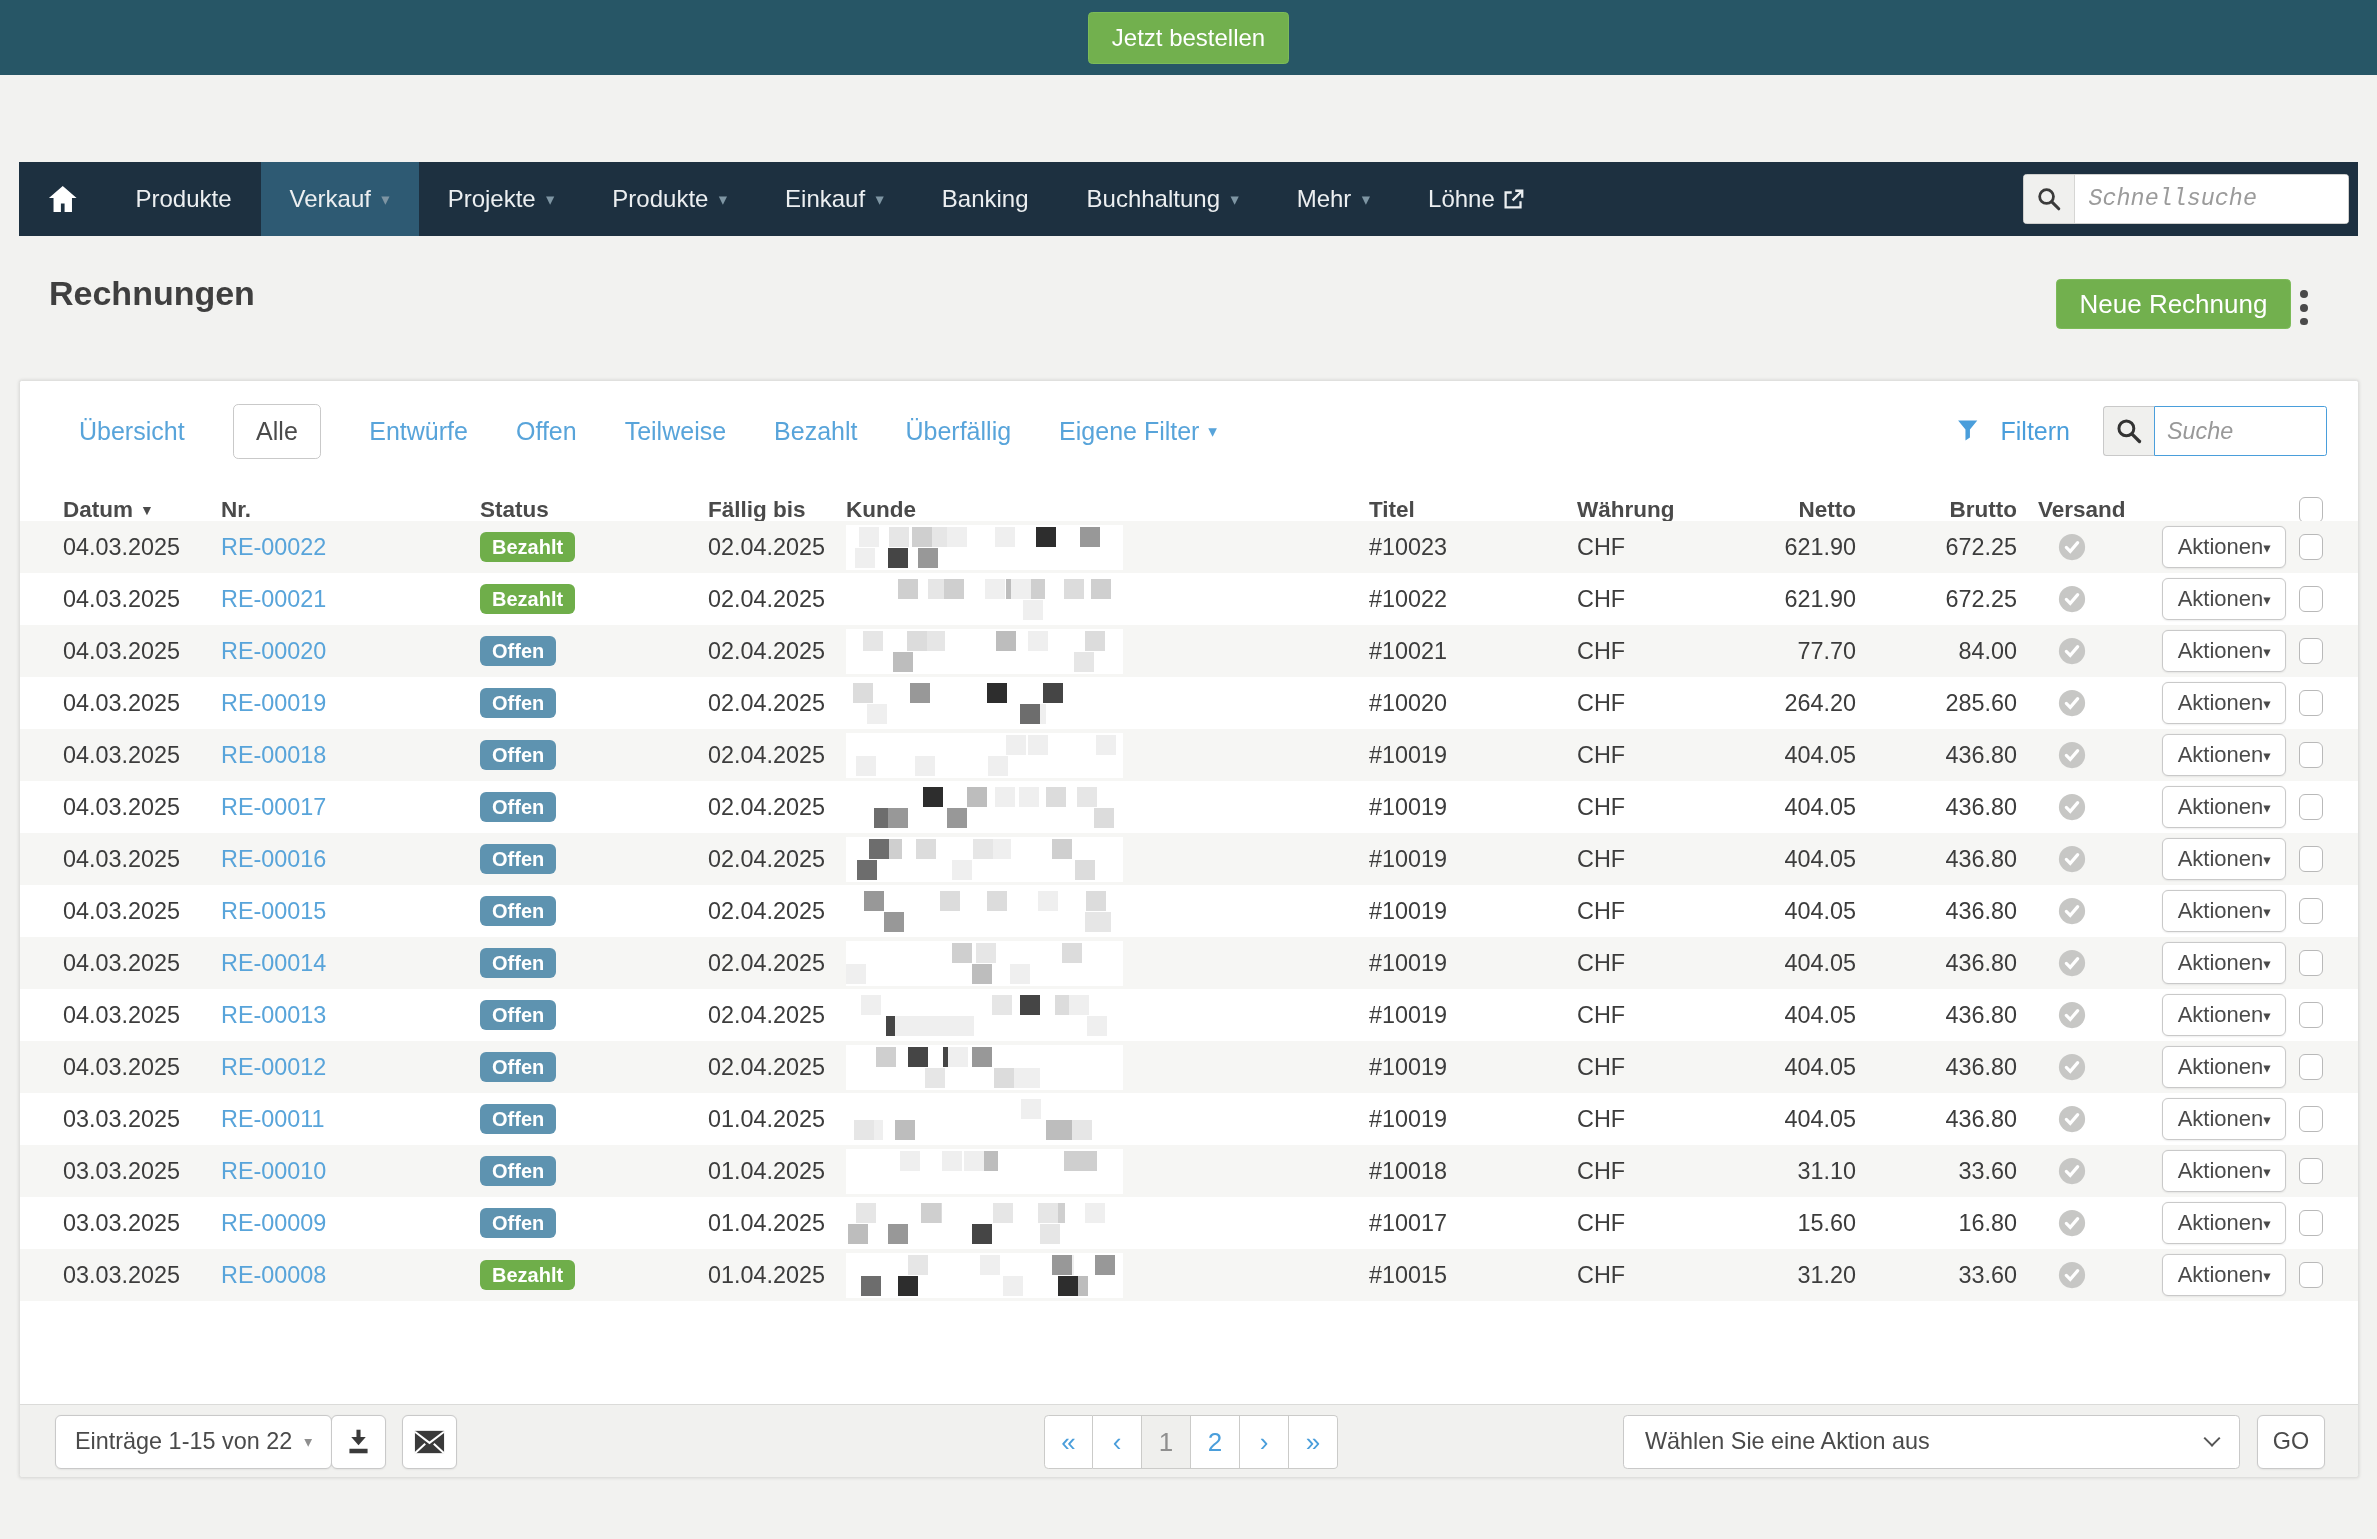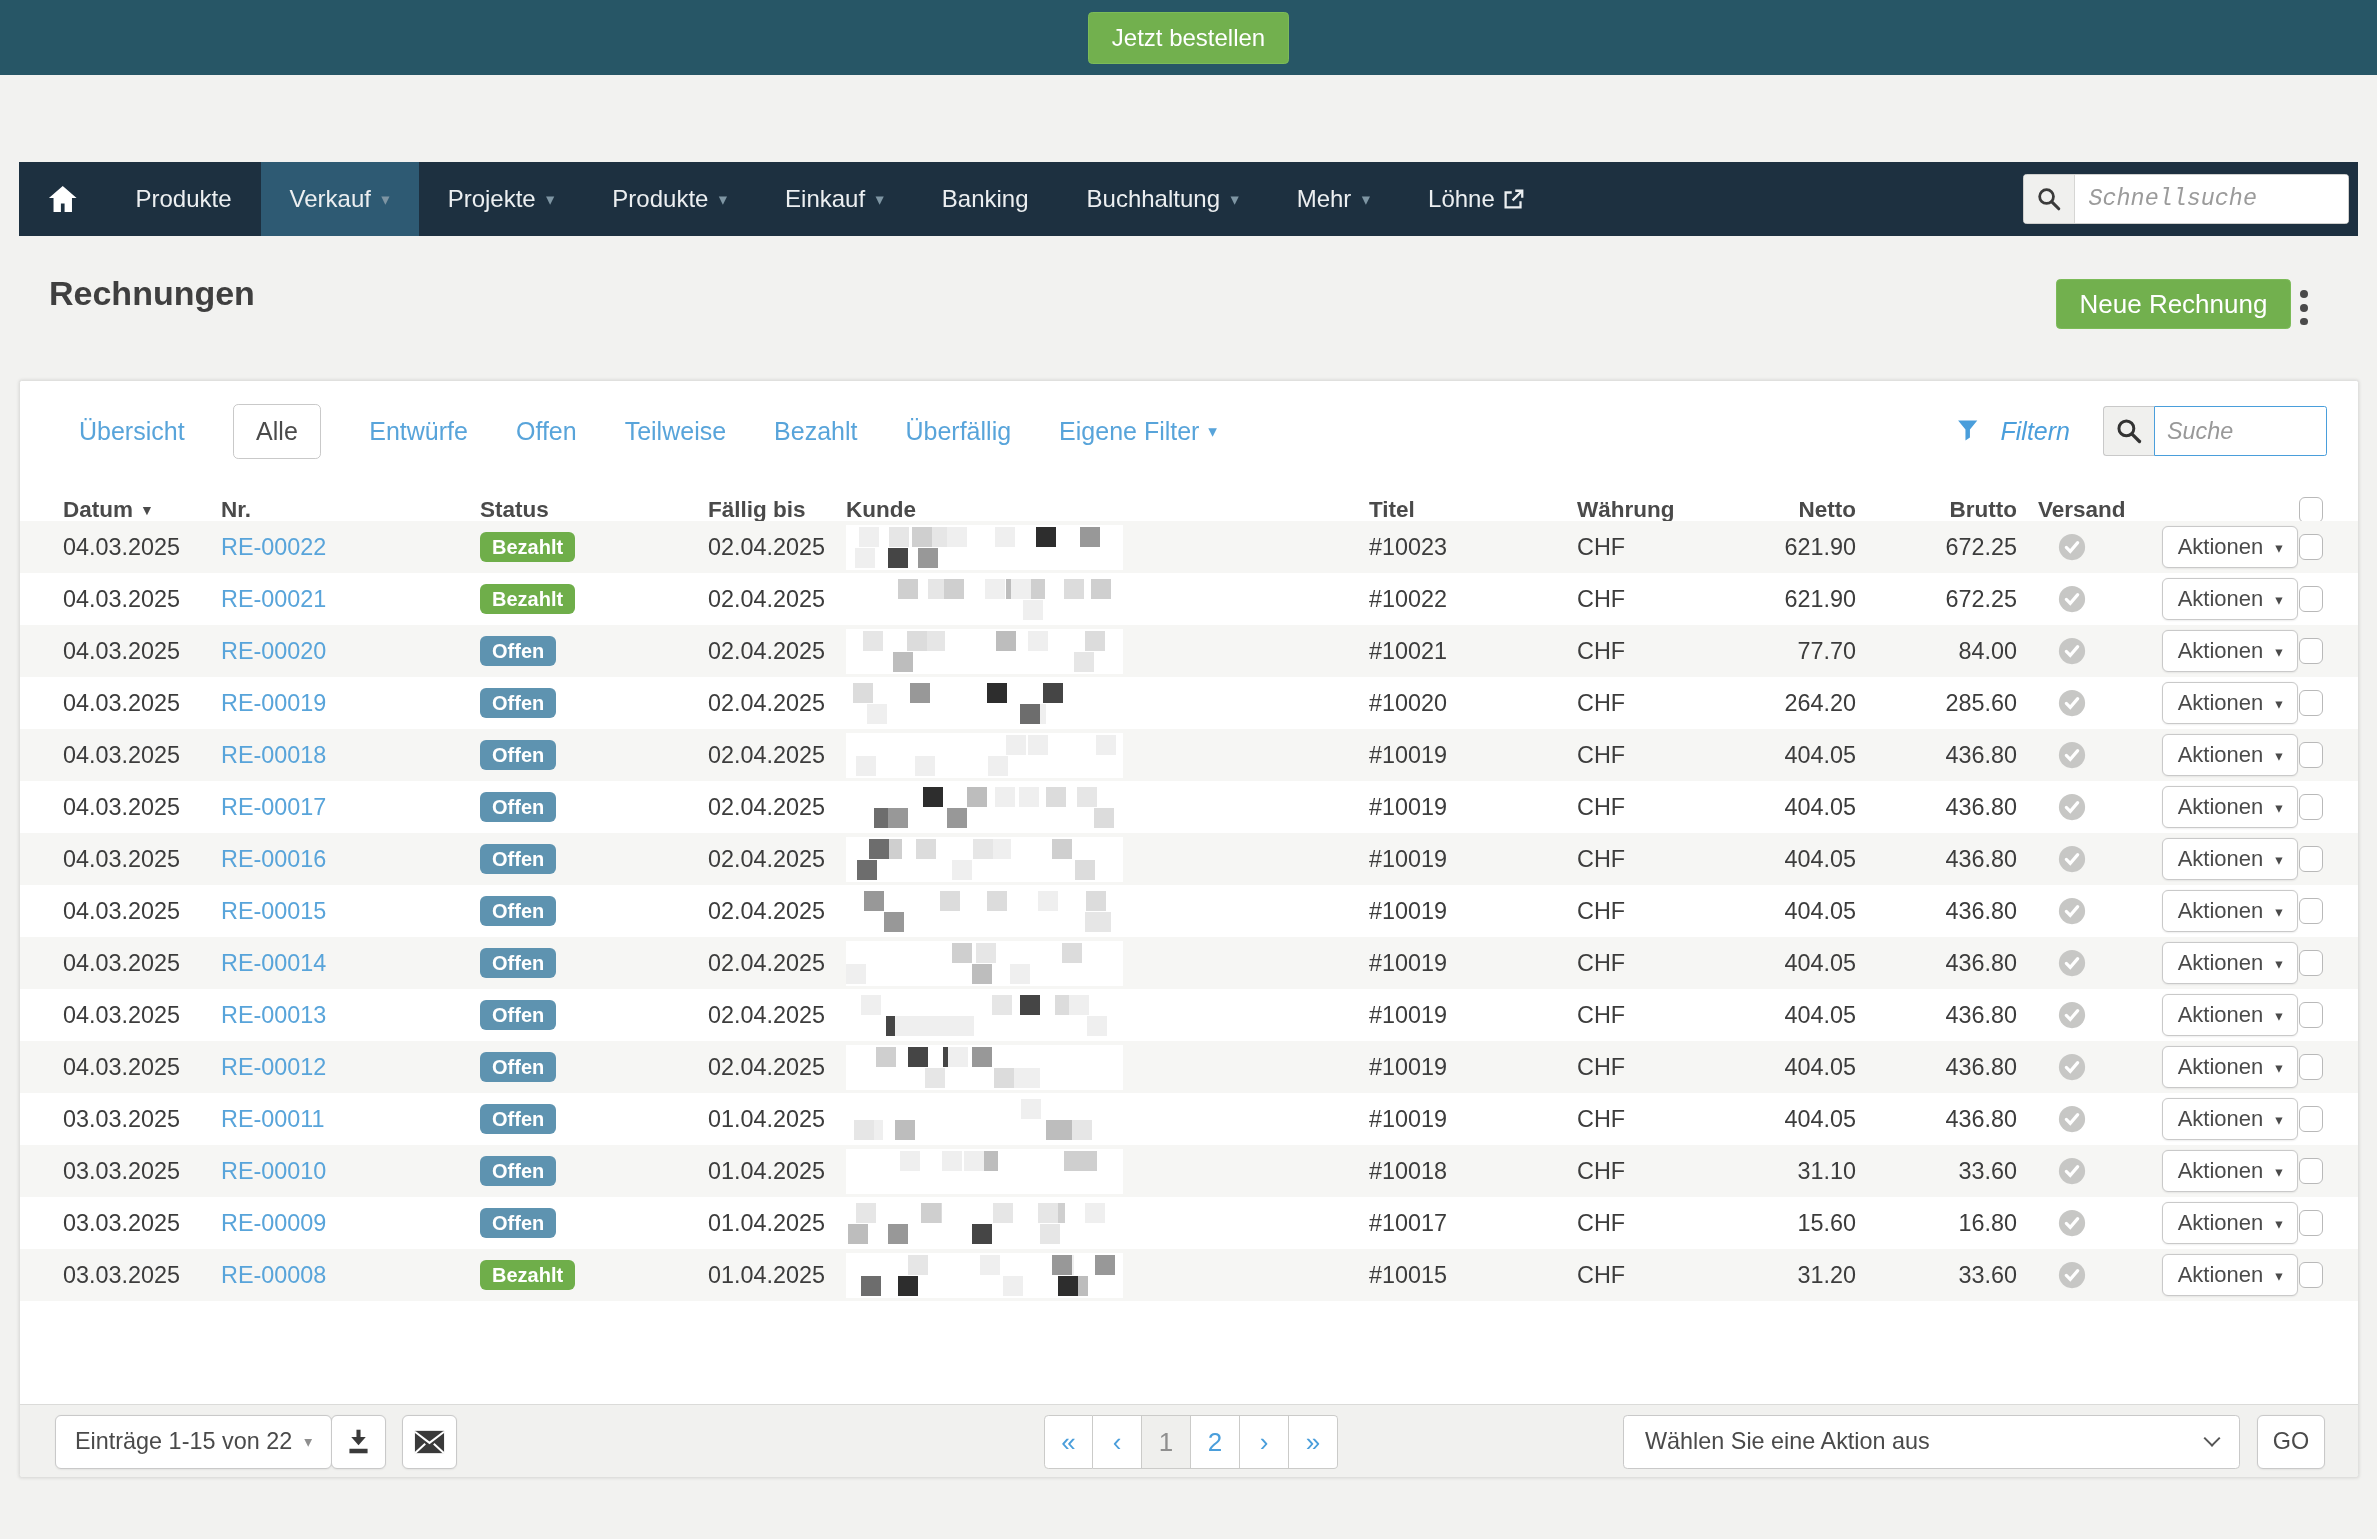--- a/index.html
+++ b/index.html
@@ -53,21 +53,21 @@
     border:0.9px solid #E0E0DE;border-radius:2.6px;box-shadow:0 0.9px 3.5px rgba(0,0,0,.13);}
 
   
   .tabs-row{position:absolute;left:0;top:17.3px;width:100%;height:66px;display:flex;align-items:center;}
   .tabs{display:flex;align-items:center;gap:48px;padding-left:59px;font-size:25px;}
   .tab-link{color:#58A4DA;cursor:pointer;white-space:nowrap;display:flex;align-items:center;gap:8.7px;}
   .tab-link .caret{color:#58A4DA;}
   .tab-active{color:#4A4A4A;background:#fff;border:0.9px solid #C9C9C9;border-radius:5.2px;
     padding:12px 22.5px;cursor:default;}
   .tabs-right{position:absolute;right:31px;top:0;height:66px;display:flex;align-items:center;gap:33px;}
-  .filter-link{display:flex;align-items:center;gap:21px;color:#4A9EDB;font-size:25px;cursor:pointer;font-style:italic;}
+  .filter-link{display:flex;align-items:center;gap:21px;color:#4A9EDB;font-size:25px;cursor:pointer;}
   .list-search{display:flex;height:50px;}
   .list-search .prefix{width:51px;background:#F0F0EE;border:0.9px solid #C9C9C9;border-right:none;
     border-radius:3.5px 0 0 3.5px;display:flex;align-items:center;justify-content:center;cursor:pointer;}
   .list-search input{width:173px;border:1.7px solid #4A9EDB;border-radius:0 2.6px 2.6px 0;outline:none;
     font-family:inherit;font-size:23.4px;padding:0 12px;color:#444;}
   .list-search input::placeholder{font-style:italic;color:#999;}
 
   
   .thead{position:absolute;left:0;top:104px;width:100%;height:50px;}
   .cell{position:absolute;top:0;height:100%;display:flex;align-items:center;font-size:23.4px;}
@@ -79,21 +79,21 @@
   .c-versand{left:2018px;} .c-aktionen{left:2142px;} .c-check{left:2279px;}
   .sort-caret{font-size:14px;color:#4a4a4a;}
   .rows{position:absolute;left:0;top:140px;width:100%;}
   .trow{position:relative;width:100%;height:52px;}
   .trow.stripe{background:#F6F6F4;}
   .link{color:#58A4DA;cursor:pointer;}
   .badge{font-size:20px;font-weight:bold;color:#fff;padding:5.2px 12px;border-radius:6px;line-height:1;}
   .kunde-patch{position:relative;width:277px;height:45px;background:#fff;overflow:hidden;}
   .kunde-patch i{position:absolute;width:20px;height:20px;}
   .vcircle{width:28px;height:28px;}
-  .actions-btn{display:flex;align-items:center;gap:12px;height:42px;padding:0 14.7px;background:#fff;
+  .actions-btn{display:flex;align-items:center;height:42px;padding:0 14.7px;background:#fff;
     border:0.9px solid #C9C9C9;border-radius:6px;font-size:22px;color:#4A4A4A;cursor:pointer;
     box-shadow:0 0.9px 1.7px rgba(0,0,0,.07);}
   .actions-btn .caret{color:#4A4A4A;font-size:14.7px;}
   .checkbox{width:24px;height:26px;background:#fff;border:1.7px solid #B9B9B9;border-radius:6px;cursor:pointer;}
   .totals{position:absolute;left:0;top:935px;width:100%;height:52px;}
   .totals .cell{font-weight:bold;color:#333;}
 
   
   .card-footer{position:absolute;left:0;top:1023px;width:100%;height:73px;background:#F1F1EF;
     border-top:0.9px solid #DBDBD9;border-radius:0 0 2.6px 2.6px;}

